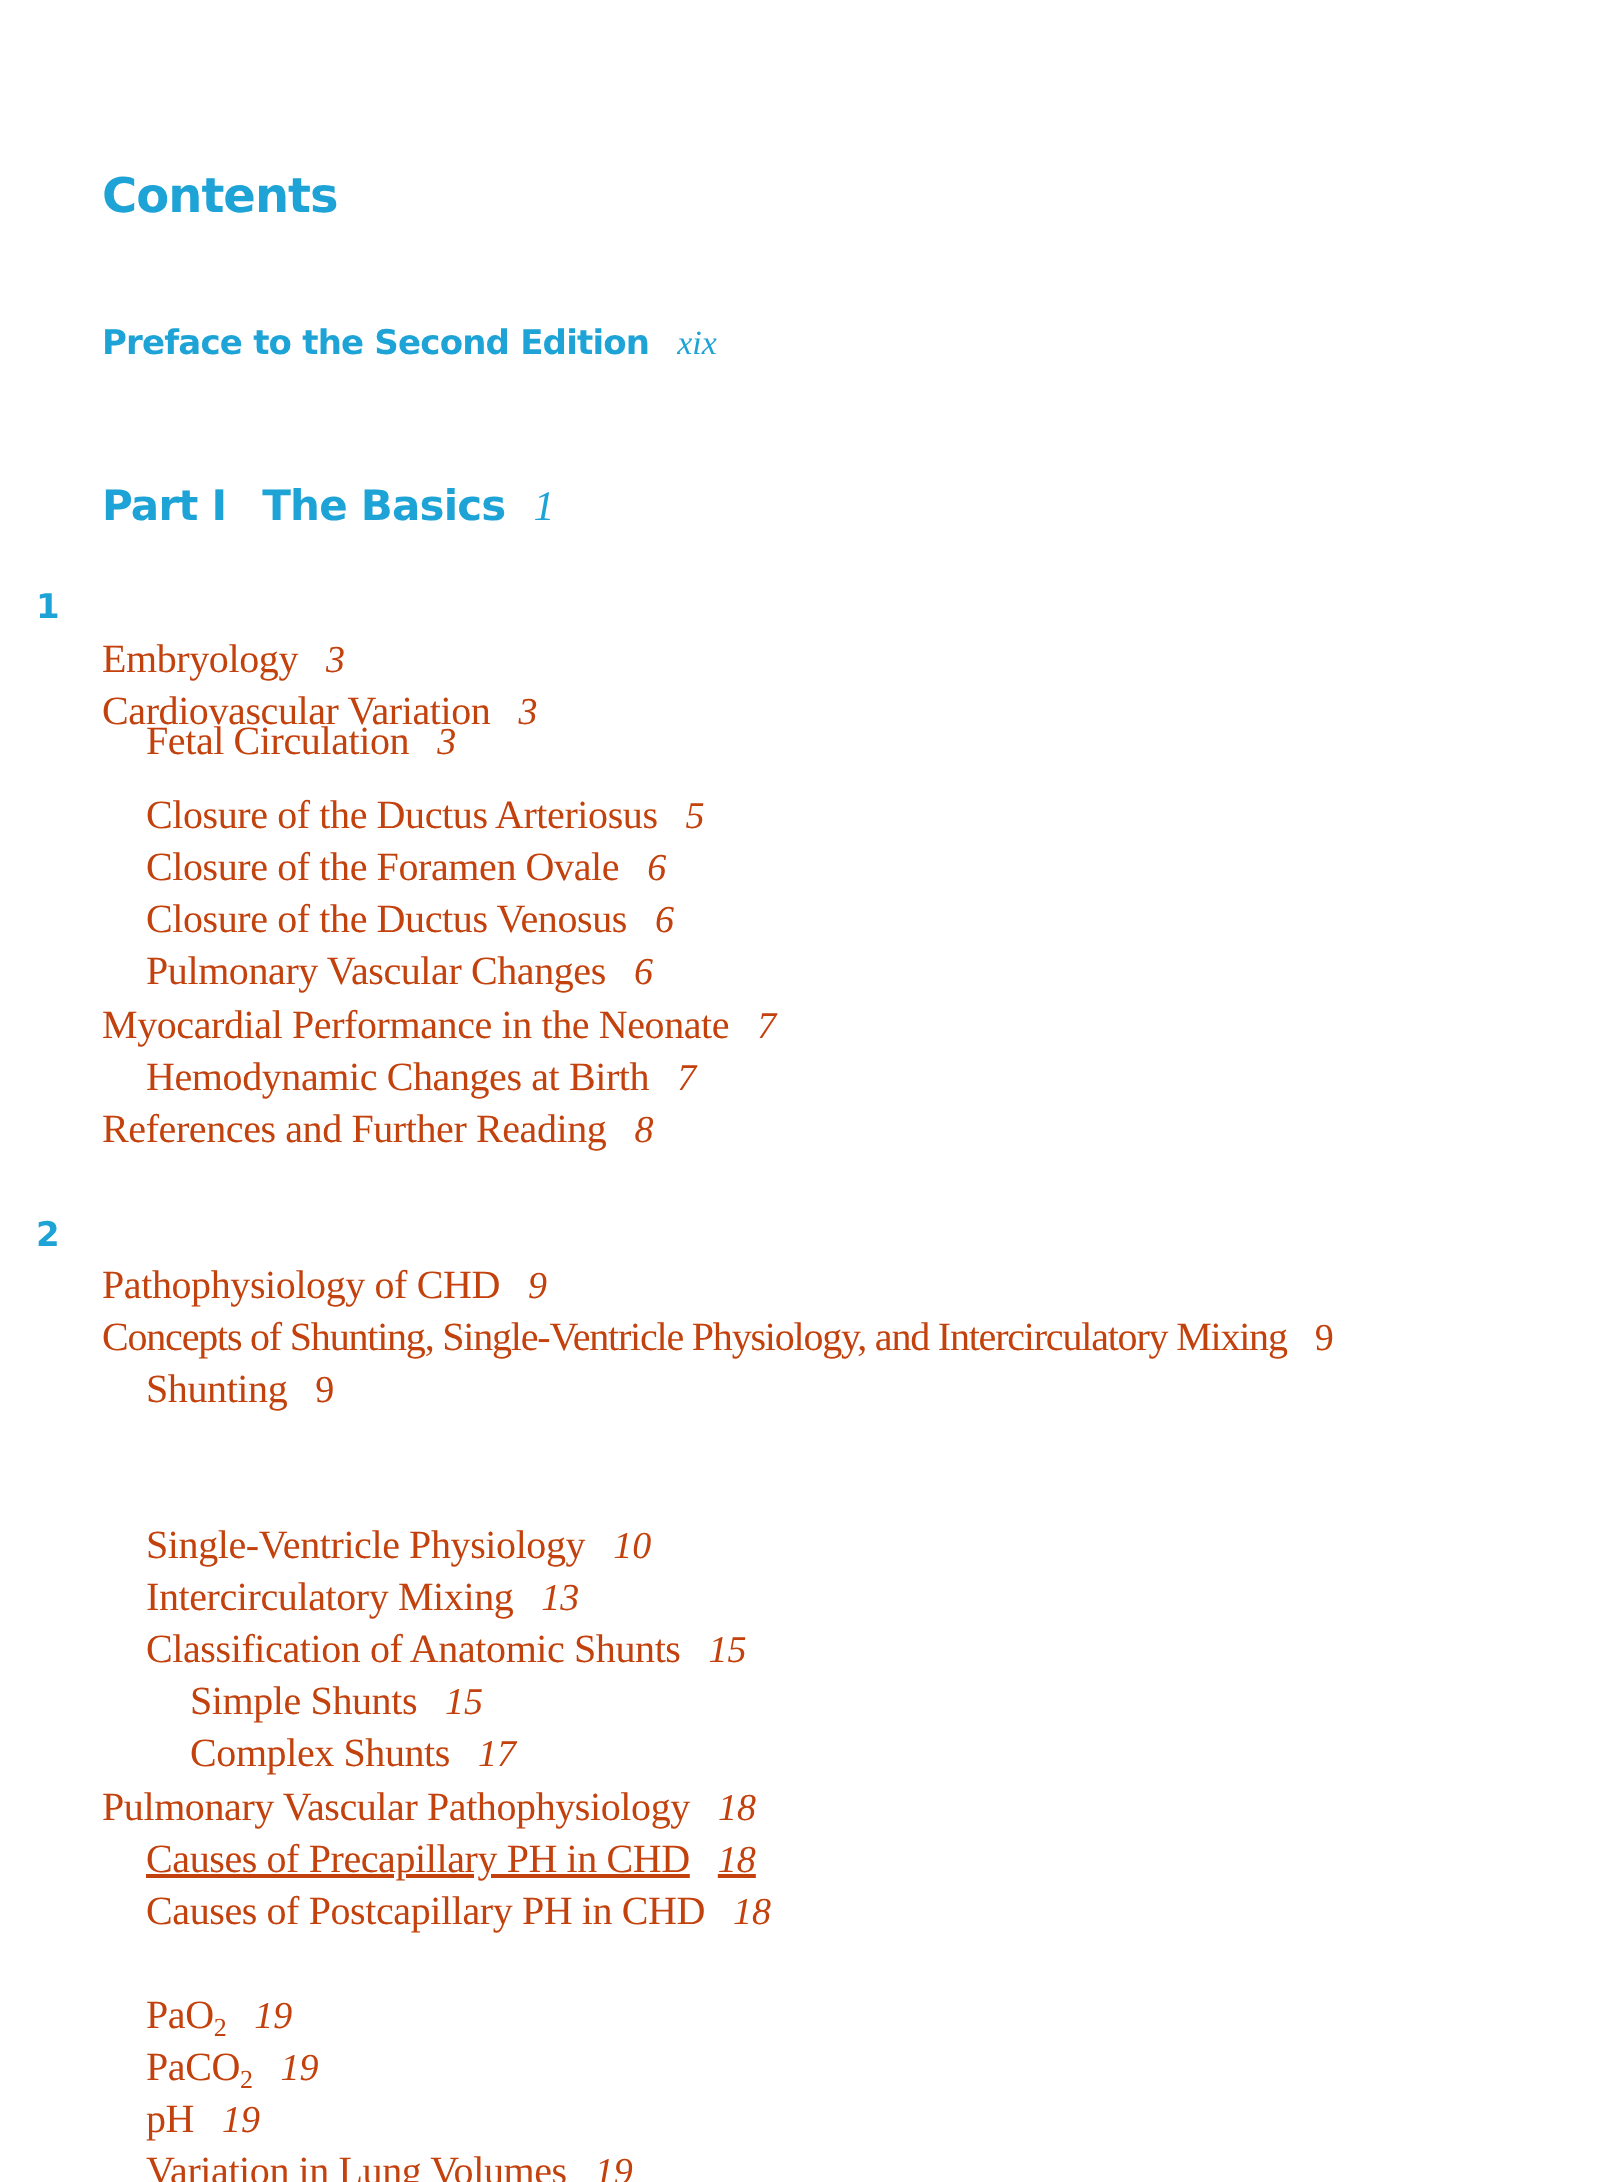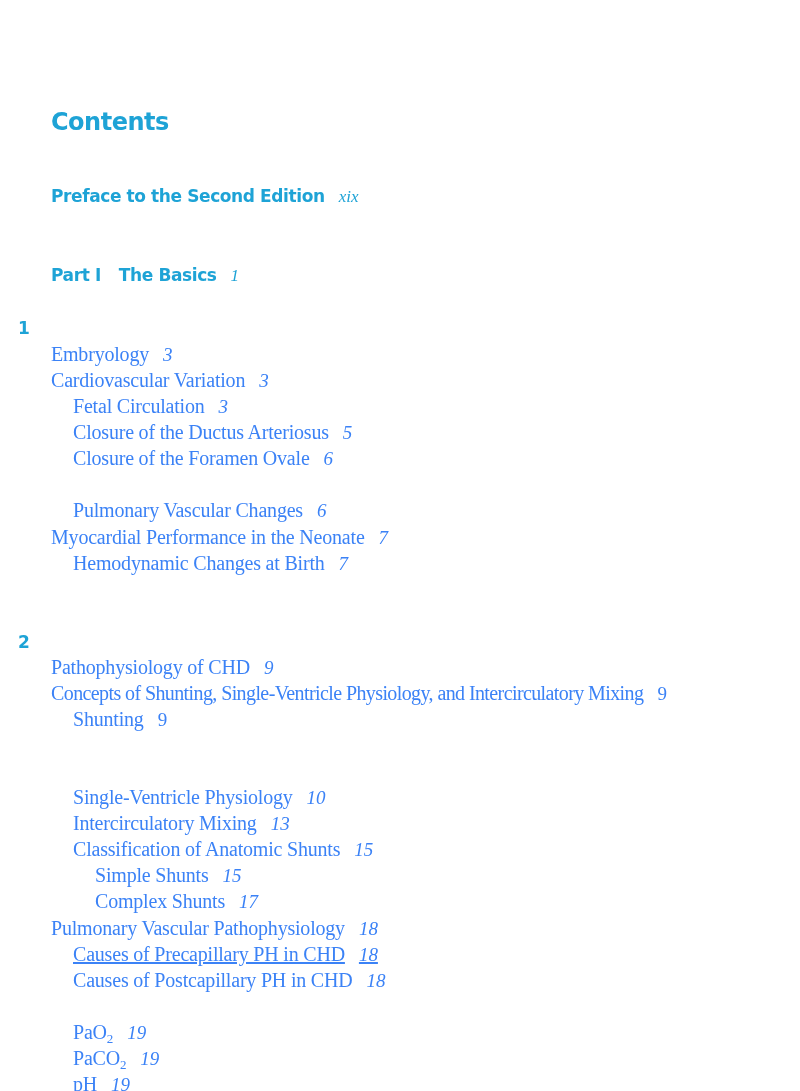--- a/index.html
+++ b/index.html
@@ -1,25 +1,25 @@
 <!DOCTYPE html>
 <html><head>
   <meta charset="utf-8">
   <style>
     html, body { margin: 0; padding: 0; background: #ffffff; }
     body { width: 800px; height: 1091px; overflow: hidden; position: relative; }
     .page { position: absolute; left: 0; top: 0; width: 800px; height: 1091px; }
     .sans { font-family: "DejaVu Sans", "Liberation Sans", sans-serif; }
     .serif { font-family: "Liberation Serif", "DejaVu Serif", serif; }
     .blue { color: #1ea3d6; }
-    .ink { color: #3b82f6; }
-    .abs { position: absolute; white-space: nowrap; margin-top: 24px; }
+    .ink { color: #c2410c; }
+    .abs { position: absolute; white-space: nowrap; }
     .title { left: 51px; top: 84px; font-size: 24px; font-weight: bold; letter-spacing: -0.5px; }
     .front { left: 51px; top: 162px; font-size: 17px; font-weight: bold; letter-spacing: -0.4px; text-align: right; }
-    .part { left: 51px; top: 241px; font-size: 17px; font-weight: bold; letter-spacing: -0.4px; }
+    .part { left: 51px; top: 241px; font-size: 21px; font-weight: bold; letter-spacing: -0.4px; }
     .part .gap { display: inline-block; width: 18px; }
     .pg { font-family: "Liberation Serif", "DejaVu Serif", serif; font-style: italic; font-weight: normal; margin-left: 14px; letter-spacing: 0; }
     .pg-blue { color: #1ea3d6; }
     .chapter { font-size: 17px; font-weight: bold; letter-spacing: -0.4px; }
     .chapnum { left: 18px; }
     .chaptitle { left: 51px; }
     .entry { font-size: 20px; line-height: 26px; letter-spacing: -0.2px; }
     .entry .pg { font-size: 19px; margin-left: 14px; }
     .l1 { left: 51px; }
     .l2 { left: 73px; }
@@ -38,26 +38,28 @@
   </div>
 
   <div class="abs part sans blue">
     <span>Part I</span><span class="gap"></span><span>The Basics</span><span class="pg pg-blue">1</span>
   </div>
 
   <div class="abs chapter sans blue chapnum" style="top:294px;">1</div>
 
   <div class="abs entry serif ink l1" style="top:317px;"><span>Embryology</span><span class="pg">3</span></div>
   <div class="abs entry serif ink l1" style="top:343px;"><span>Cardiovascular Variation</span><span class="pg">3</span></div>
-  <div class="abs entry serif ink l2" style="top:369px;"><span>Fetal Circulation</span><span class="pg">3</span></div>
+  <div class="abs entry serif ink l2" style="top:358px;"><span>Fetal Circulation</span><span class="pg">3</span></div>
   <div class="abs entry serif ink l2" style="top:395px;"><span>Closure of the Ductus Arteriosus</span><span class="pg">5</span></div>
   <div class="abs entry serif ink l2" style="top:421px;"><span>Closure of the Foramen Ovale</span><span class="pg">6</span></div>
+  <div class="abs entry serif ink l2" style="top:447px;"><span>Closure of the Ductus Venosus</span><span class="pg">6</span></div>
   <div class="abs entry serif ink l2" style="top:473px;"><span>Pulmonary Vascular Changes</span><span class="pg">6</span></div>
   <div class="abs entry serif ink l1" style="top:500px;"><span>Myocardial Performance in the Neonate</span><span class="pg">7</span></div>
   <div class="abs entry serif ink l2" style="top:526px;"><span>Hemodynamic Changes at Birth</span><span class="pg">7</span></div>
+  <div class="abs entry serif ink l1" style="top:552px;"><span>References and Further Reading</span><span class="pg">8</span></div>
 
   <div class="abs chapter sans blue chapnum" style="top:608px;">2</div>
 
   <div class="abs entry serif ink l1" style="top:630px;"><span>Pathophysiology of CHD</span><span class="pg">9</span></div>
   <div class="abs entry serif ink l1" style="top:656px; letter-spacing:-0.6px;"><span>Concepts of Shunting, Single-Ventricle Physiology, and Intercirculatory Mixing</span><span class="pg" style="font-style:normal;">9</span></div>
   <div class="abs entry serif ink l2" style="top:682px;"><span>Shunting</span><span class="pg" style="font-style:normal;">9</span></div>
   <div class="abs entry serif ink l2" style="top:760px;"><span>Single-Ventricle Physiology</span><span class="pg">10</span></div>
   <div class="abs entry serif ink l2" style="top:786px;"><span>Intercirculatory Mixing</span><span class="pg">13</span></div>
   <div class="abs entry serif ink l2" style="top:812px;"><span>Classification of Anatomic Shunts</span><span class="pg">15</span></div>
   <div class="abs entry serif ink l3" style="top:838px;"><span>Simple Shunts</span><span class="pg">15</span></div>

